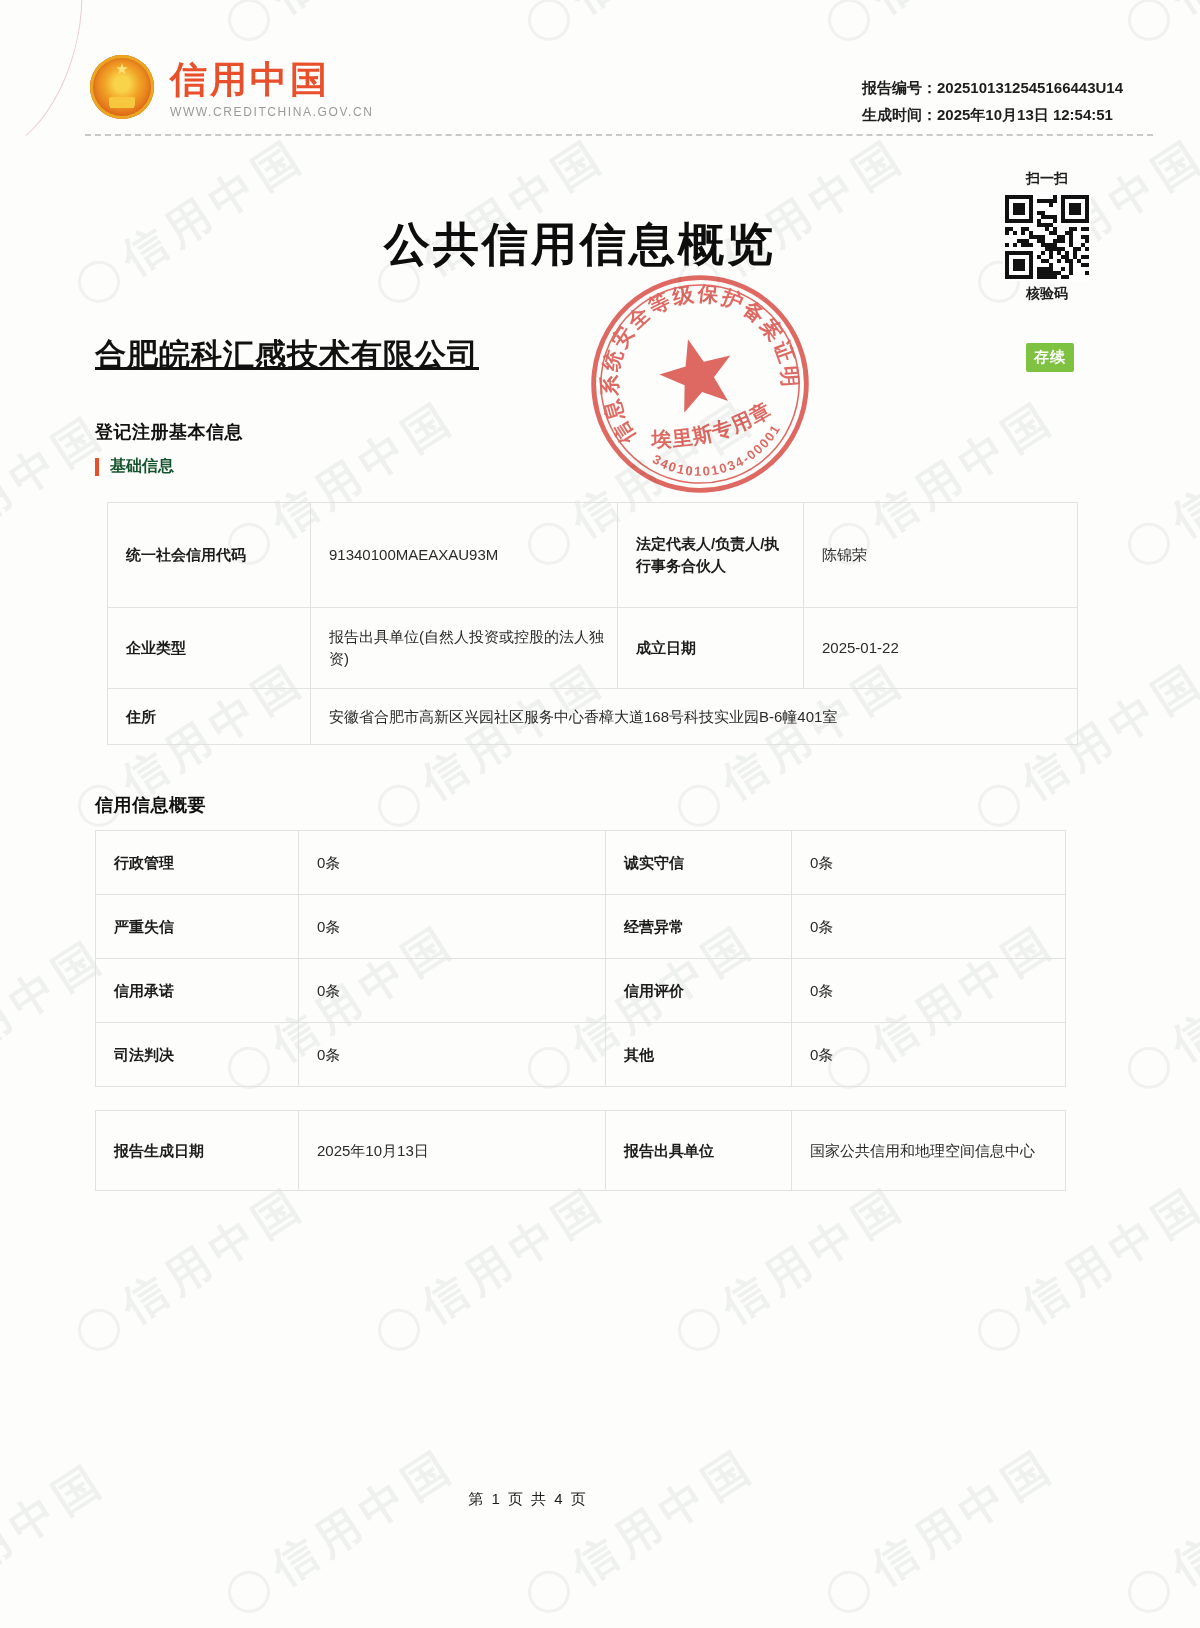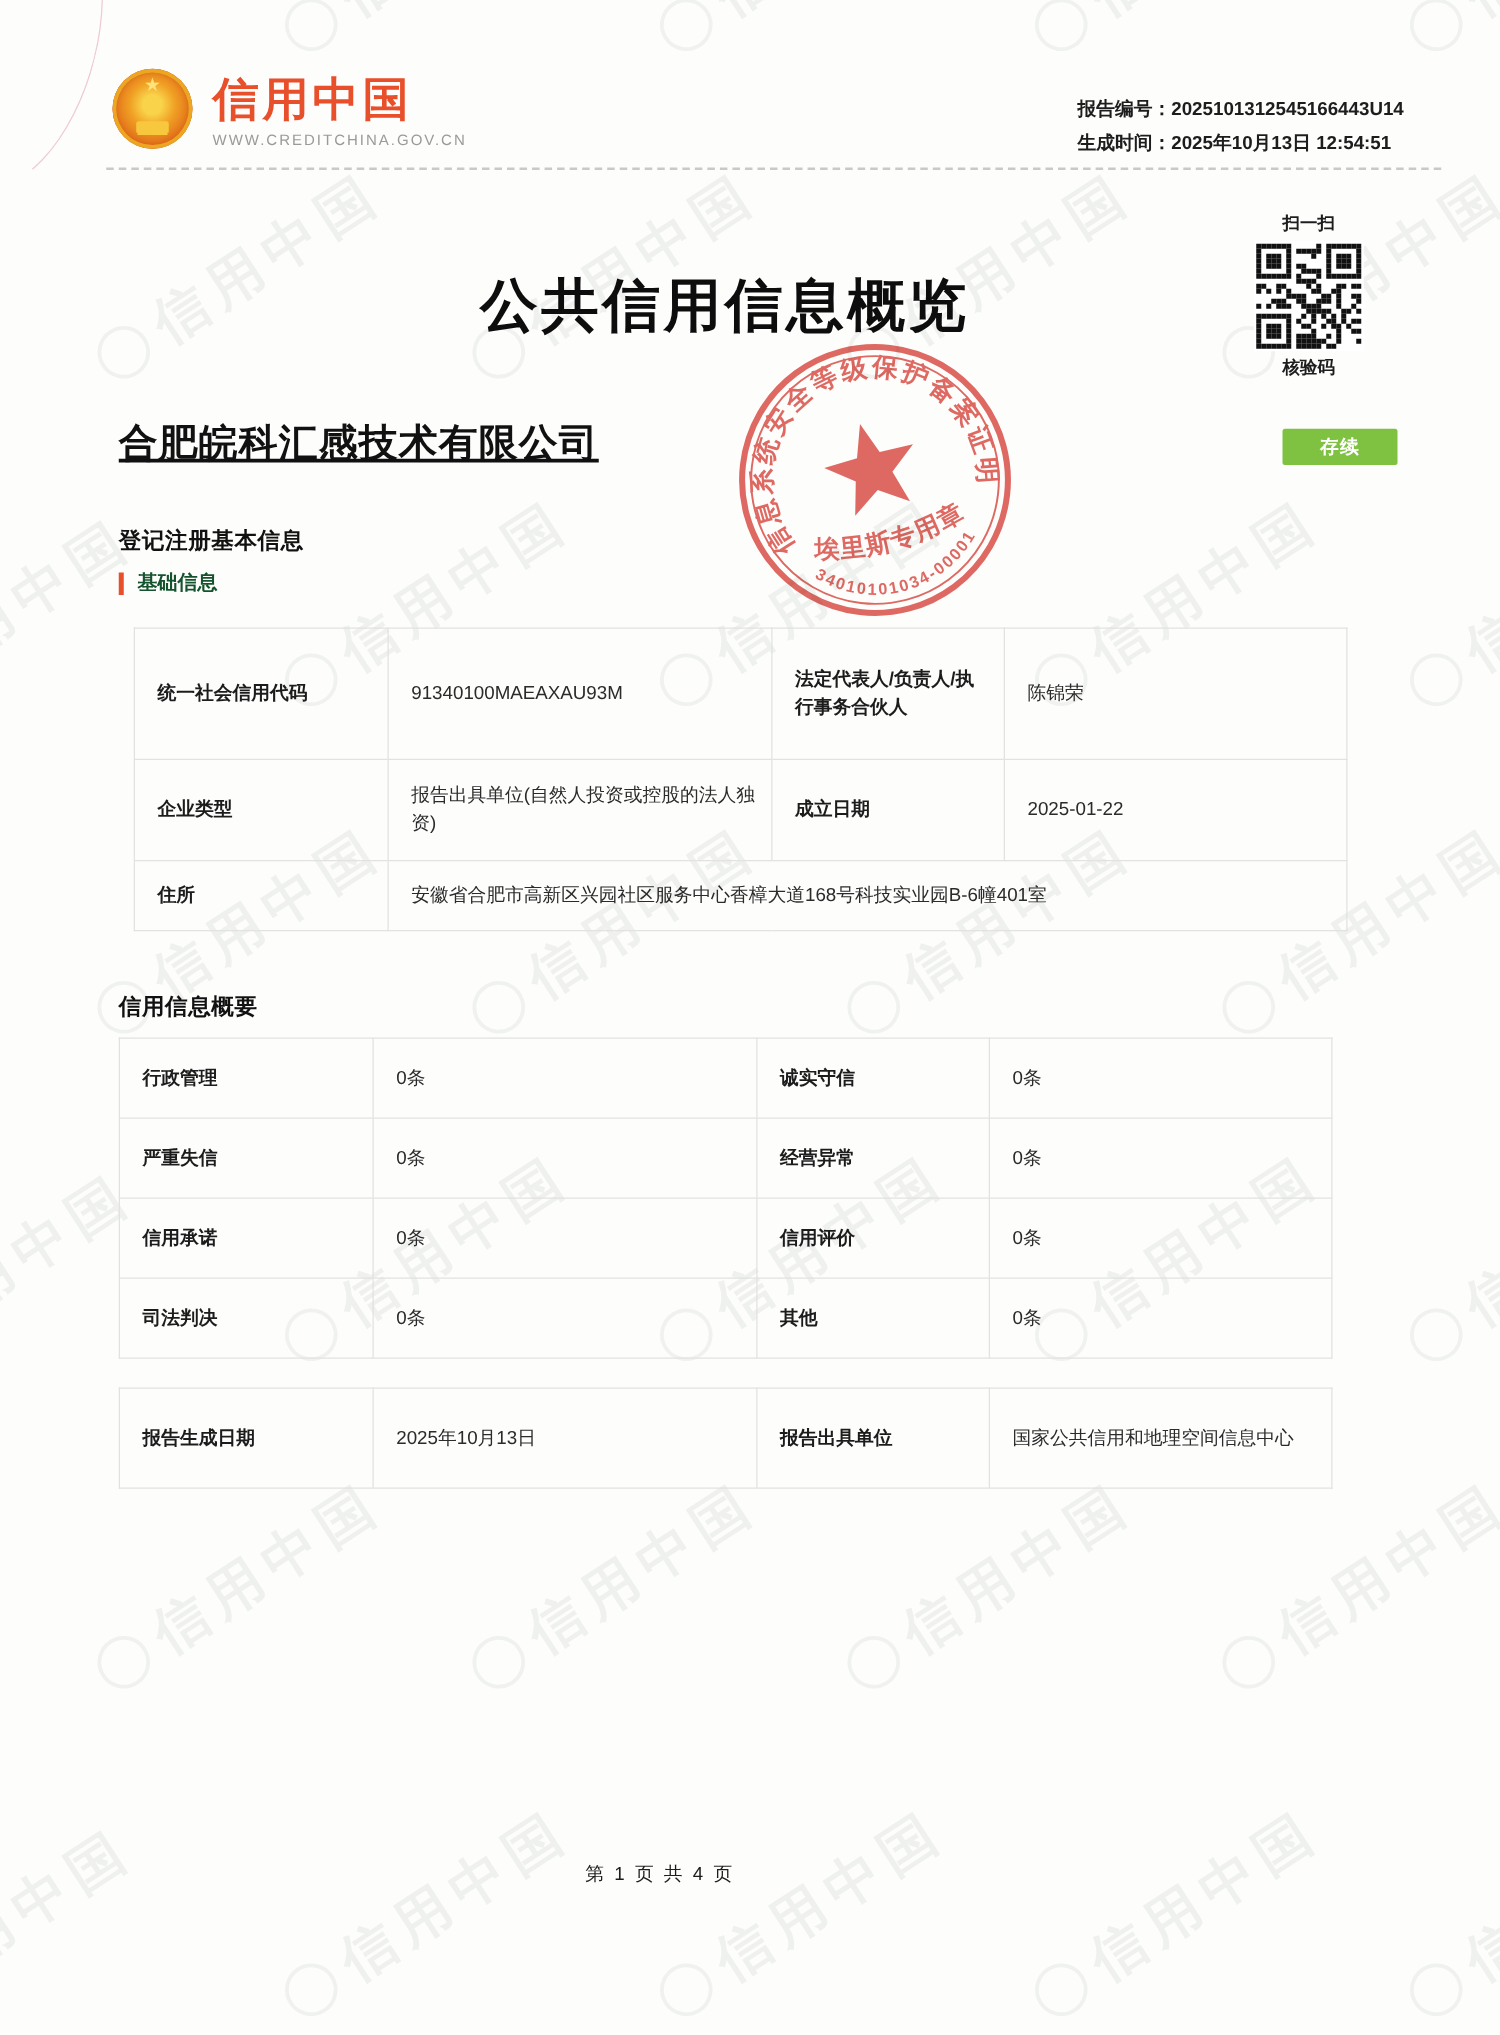--- a/index.html
+++ b/index.html
@@ -38,21 +38,21 @@
   
   .qr-block{position:absolute;left:1001px;top:170px;width:92px;text-align:center;}
   .qr-label{font-size:14px;font-weight:bold;color:#1d1d1d;}
   .qr-code{margin:5px auto 4px;width:88px;height:88px;background:#fff;}
   .qr-code svg{display:block;}
   
   .page-title{position:absolute;left:0;width:1160px;top:214px;text-align:center;font-size:46px;font-weight:bold;letter-spacing:3px;color:#0d0d0d;}
   .company-name{position:absolute;left:95px;top:334px;font-size:31px;font-weight:bold;color:#111;letter-spacing:1px;text-decoration:underline;}
   .status-badge{
     position:absolute;left:1026px;top:343px;background:#7fc241;color:#fff;
-    font-size:15px;font-weight:bold;padding:5px 30px;border-radius:2px;letter-spacing:1px;
+    font-size:15px;font-weight:bold;padding:5px 8px;border-radius:2px;letter-spacing:1px;
   }
   
   .stamp{position:absolute;left:584px;top:268px;width:232px;height:232px;mix-blend-mode:multiply;}
   
   .sec-title{position:absolute;font-size:18px;font-weight:bold;color:#111;letter-spacing:.5px;}
   .sub-title{position:absolute;left:95px;top:456px;display:flex;align-items:center;font-size:16px;font-weight:bold;color:#14532d;}
   .accent-bar{width:4px;height:18px;background:#e8502b;margin-right:11px;flex:none;}
   
   table.info{position:absolute;left:95px;border-collapse:collapse;table-layout:fixed;width:970px;}
   table.info td{

